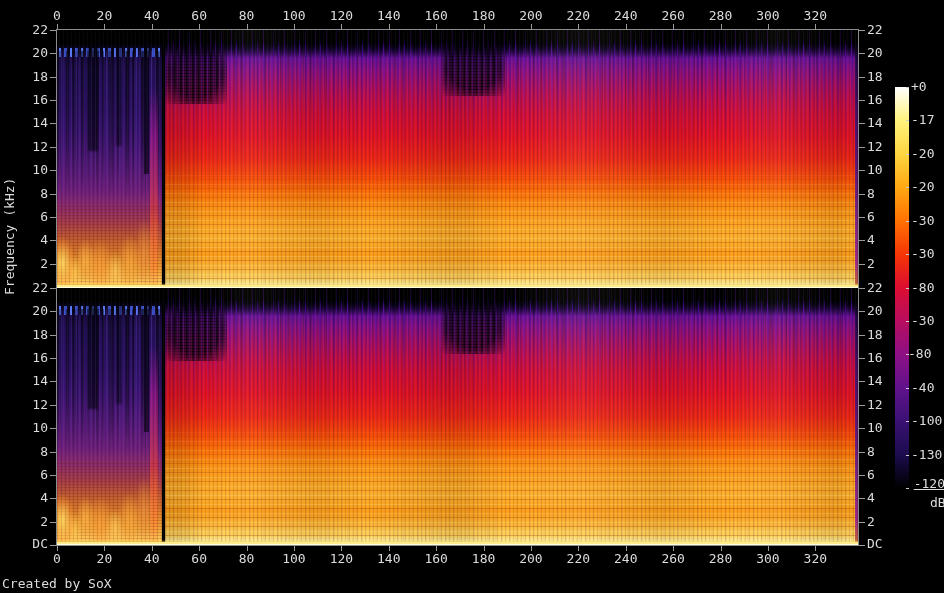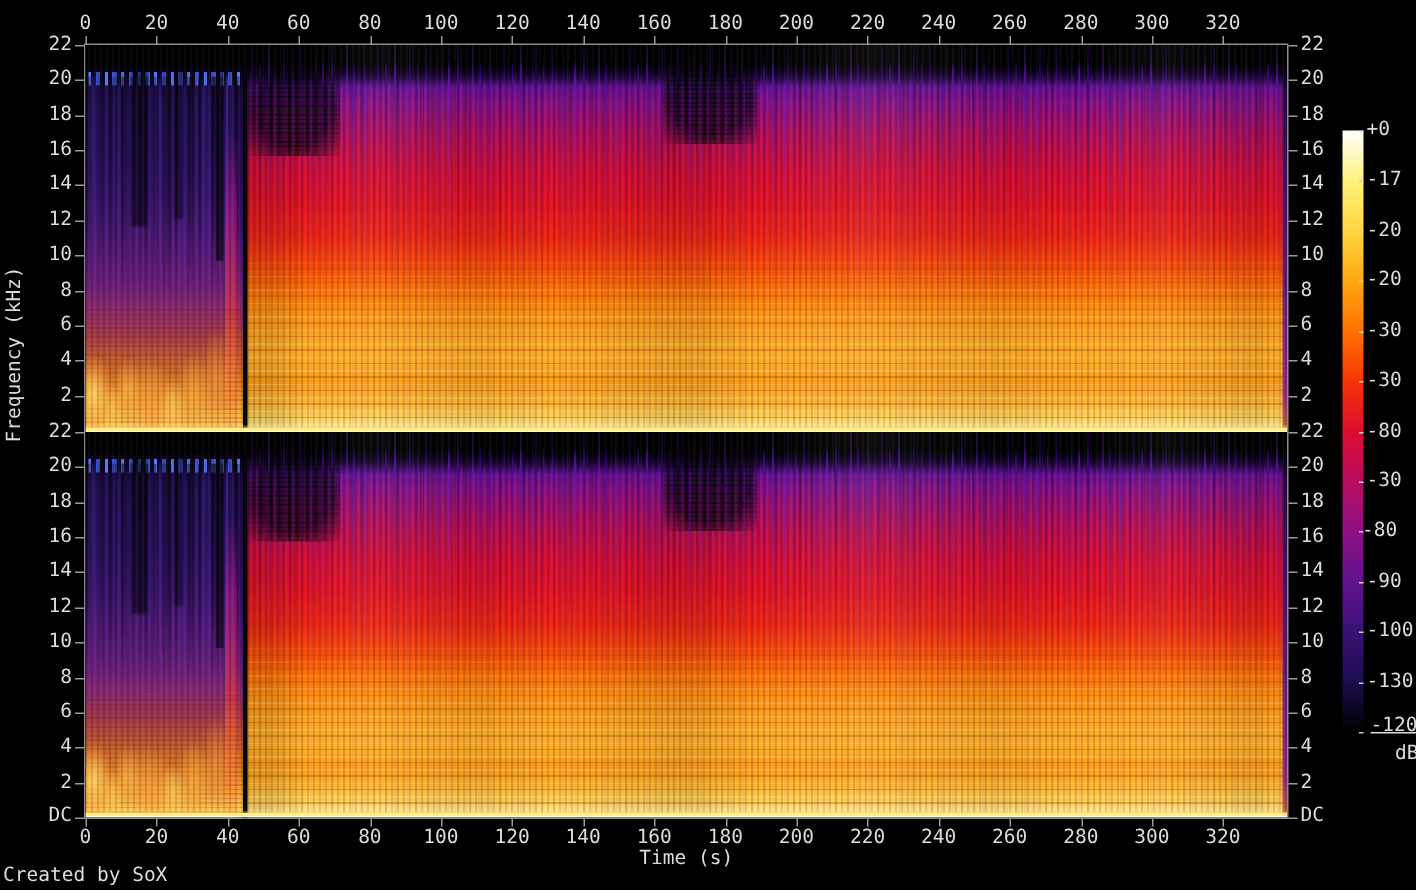--- a/index.html
+++ b/index.html
@@ -151,21 +151,20 @@
       <div class="top-stripes"></div>
       <div class="macro"></div>
       <div class="hbands"></div>
       <div class="right-edge"></div>
     </div>
     <div class="fine"></div>
     <div class="glow"></div>
   </div>
 
   <div class="axis-title-y lab">Frequency (kHz)</div>
-  <div class="axis-title-x lab">Time (s)</div>
 
   <div class="cb" id="colorbar" style="background: linear-gradient(rgb(255, 255, 255) 0%, rgb(255, 242, 125) 8.3%, rgb(255, 214, 64) 16.7%, rgb(255, 168, 18) 25%, rgb(255, 114, 2) 33.3%, rgb(245, 53, 5) 41.7%, rgb(220, 13, 49) 50%, rgb(184, 13, 95) 58.3%, rgb(141, 16, 132) 66.7%, rgb(97, 18, 141) 75%, rgb(58, 17, 115) 83.3%, rgb(28, 12, 78) 91.7%, rgb(0, 0, 0) 100%);"></div>
   <div class="cb-title lab">dBFS</div>
 
   <div class="credit lab">Created by SoX</div>
 
 <div style="position: absolute; left: 57px; top: 24px; width: 1px; height: 6px; background: rgb(154, 154, 154);"></div>
     <div style="position: absolute; left: 57px; top: 546px; width: 1px; height: 5px; background: rgb(154, 154, 154);"></div>
     <div class="lab" style="position: absolute; left: 37px; top: 9px; width: 40px; text-align: center;">0</div>
     <div class="lab" style="position: absolute; left: 37px; top: 552px; width: 40px; text-align: center;">0</div>
@@ -337,20 +336,20 @@
     <div class="lab" style="position: absolute; left: 911px; top: 213.667px; width: 34px; text-align: left;">-30</div>
     <div style="position: absolute; left: 906px; top: 254.083px; width: 3px; height: 1px; background: rgb(207, 207, 207);"></div>
     <div class="lab" style="position: absolute; left: 911px; top: 247.083px; width: 34px; text-align: left;">-30</div>
     <div style="position: absolute; left: 906px; top: 287.5px; width: 3px; height: 1px; background: rgb(207, 207, 207);"></div>
     <div class="lab" style="position: absolute; left: 911px; top: 280.5px; width: 34px; text-align: left;">-80</div>
     <div style="position: absolute; left: 906px; top: 320.917px; width: 3px; height: 1px; background: rgb(207, 207, 207);"></div>
     <div class="lab" style="position: absolute; left: 911px; top: 313.917px; width: 34px; text-align: left;">-30</div>
     <div style="position: absolute; left: 906px; top: 354.333px; width: 3px; height: 1px; background: rgb(207, 207, 207);"></div>
     <div class="lab" style="position: absolute; left: 908px; top: 347.333px; width: 34px; text-align: left;">-80</div>
     <div style="position: absolute; left: 906px; top: 387.75px; width: 3px; height: 1px; background: rgb(207, 207, 207);"></div>
-    <div class="lab" style="position: absolute; left: 911px; top: 380.75px; width: 34px; text-align: left;">-90</div>
+    <div class="lab" style="position: absolute; left: 911px; top: 380.75px; width: 34px; text-align: left;">-40</div>
     <div style="position: absolute; left: 906px; top: 421.167px; width: 3px; height: 1px; background: rgb(207, 207, 207);"></div>
     <div class="lab" style="position: absolute; left: 911px; top: 414.167px; width: 34px; text-align: left;">-100</div>
     <div style="position: absolute; left: 906px; top: 454.583px; width: 3px; height: 1px; background: rgb(207, 207, 207);"></div>
     <div class="lab" style="position: absolute; left: 911px; top: 447.583px; width: 34px; text-align: left;">-130</div>
     <div style="position: absolute; left: 906px; top: 488px; width: 3px; height: 1px; background: rgb(207, 207, 207);"></div>
     <div class="lab" style="position: absolute; left: 911px; top: 477px; width: 34px; text-align: right; text-decoration: underline;">-120</div>
   </div>
 
 </body></html>

